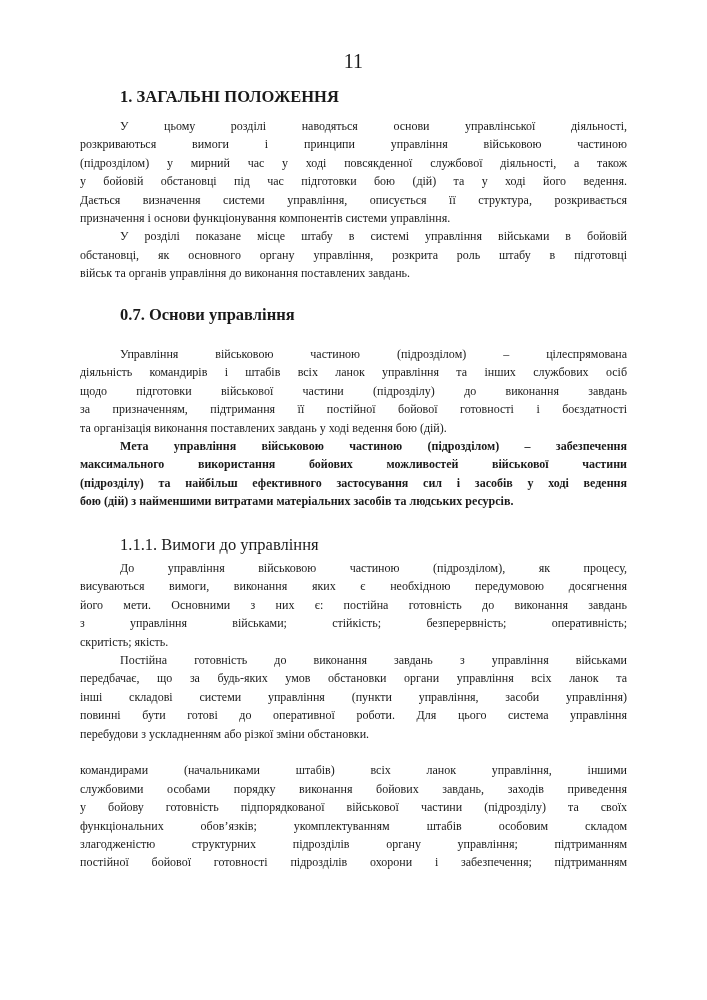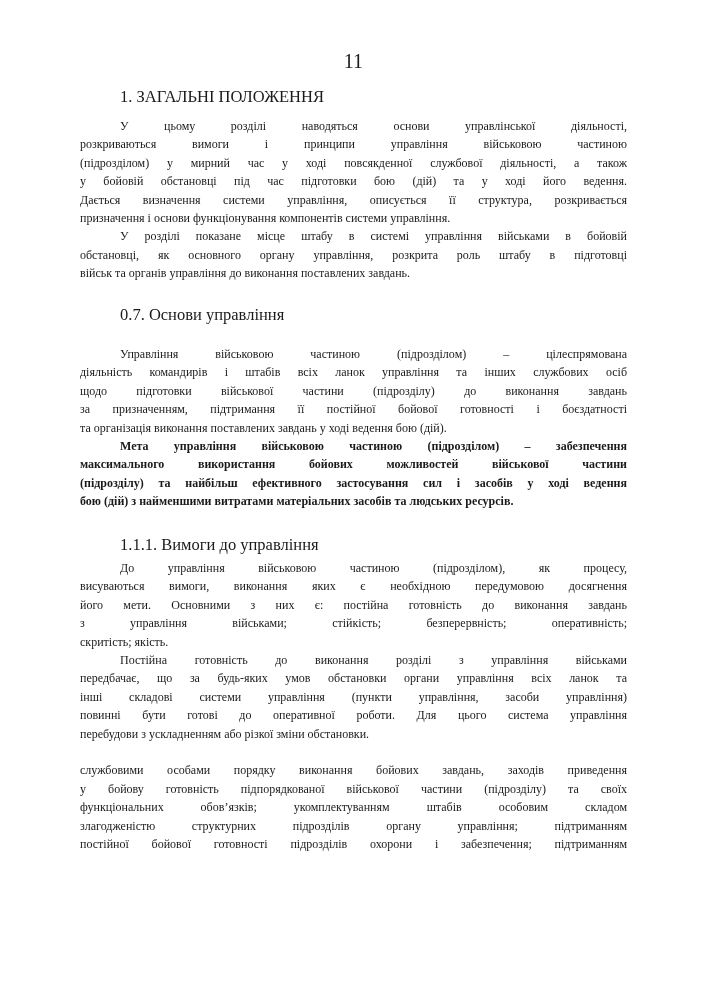--- a/index.html
+++ b/index.html
@@ -20,21 +20,21 @@
     top: 52px;
     left: 0;
     width: 707px;
     text-align: center;
     font-size: 20px;
     line-height: 18px;
   }
   .heading {
     position: absolute;
     left: 120px;
-    font-weight: normal;
+    font-weight: bold;
     font-size: 16.5px;
     line-height: 18px;
     white-space: nowrap;
   }
   .subheading {
     position: absolute;
     left: 120px;
     font-size: 16.5px;
     line-height: 18px;
     white-space: nowrap;
@@ -107,28 +107,29 @@
 
   <div class="para" style="top:559px;">
     <span class="line first">До управління військовою частиною (підрозділом), як процесу,</span>
     <span class="line">висуваються вимоги, виконання яких є необхідною передумовою досягнення</span>
     <span class="line">його мети. Основними з них є: постійна готовність до виконання завдань</span>
     <span class="line">з управління військами; стійкість; безперервність; оперативність;</span>
     <span class="line last">скритість; якість.</span>
   </div>
 
   <div class="para" style="top:651px;">
-    <span class="line first">Постійна готовність до виконання розділі з управління військами</span>
+    <span class="line first">Постійна готовність до виконання завдань з управління військами</span>
     <span class="line">передбачає, що за будь-яких умов обстановки органи управління всіх ланок та</span>
     <span class="line">інші складові системи управління (пункти управління, засоби управління)</span>
     <span class="line">повинні бути готові до оперативної роботи. Для цього система управління</span>
     <span class="line last">перебудови з ускладненням або різкої зміни обстановки.</span>
   </div>
 
   <div class="para" style="top:761.4px;">
+    <span class="line">командирами (начальниками штабів) всіх ланок управління, іншими</span>
     <span class="line">службовими особами порядку виконання бойових завдань, заходів приведення</span>
     <span class="line">у бойову готовність підпорядкованої військової частини (підрозділу) та своїх</span>
     <span class="line">функціональних обов’язків; укомплектуванням штабів особовим складом</span>
     <span class="line">злагодженістю структурних підрозділів органу управління; підтриманням</span>
     <span class="line">постійної бойової готовності підрозділів охорони і забезпечення; підтриманням</span>
   </div>
 
 </div>
 
 </body></html>

